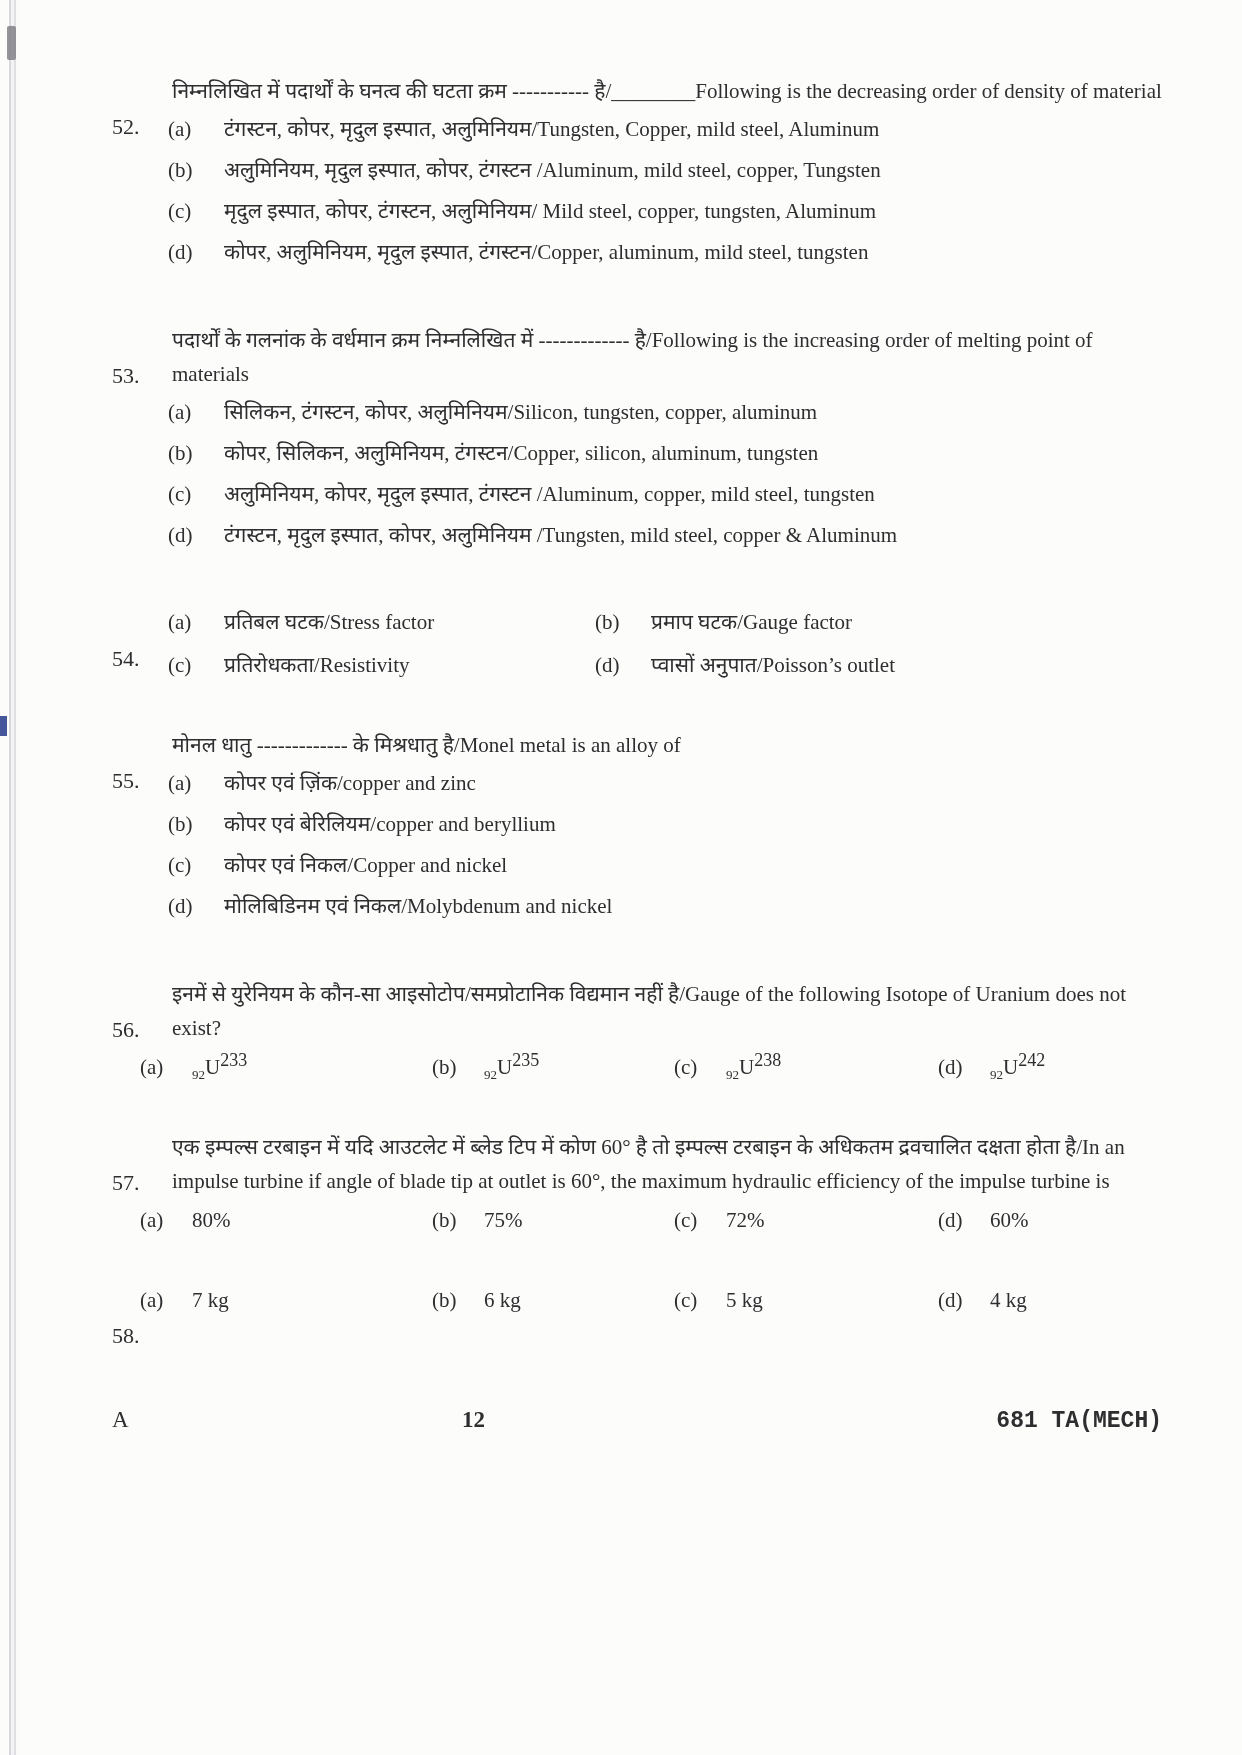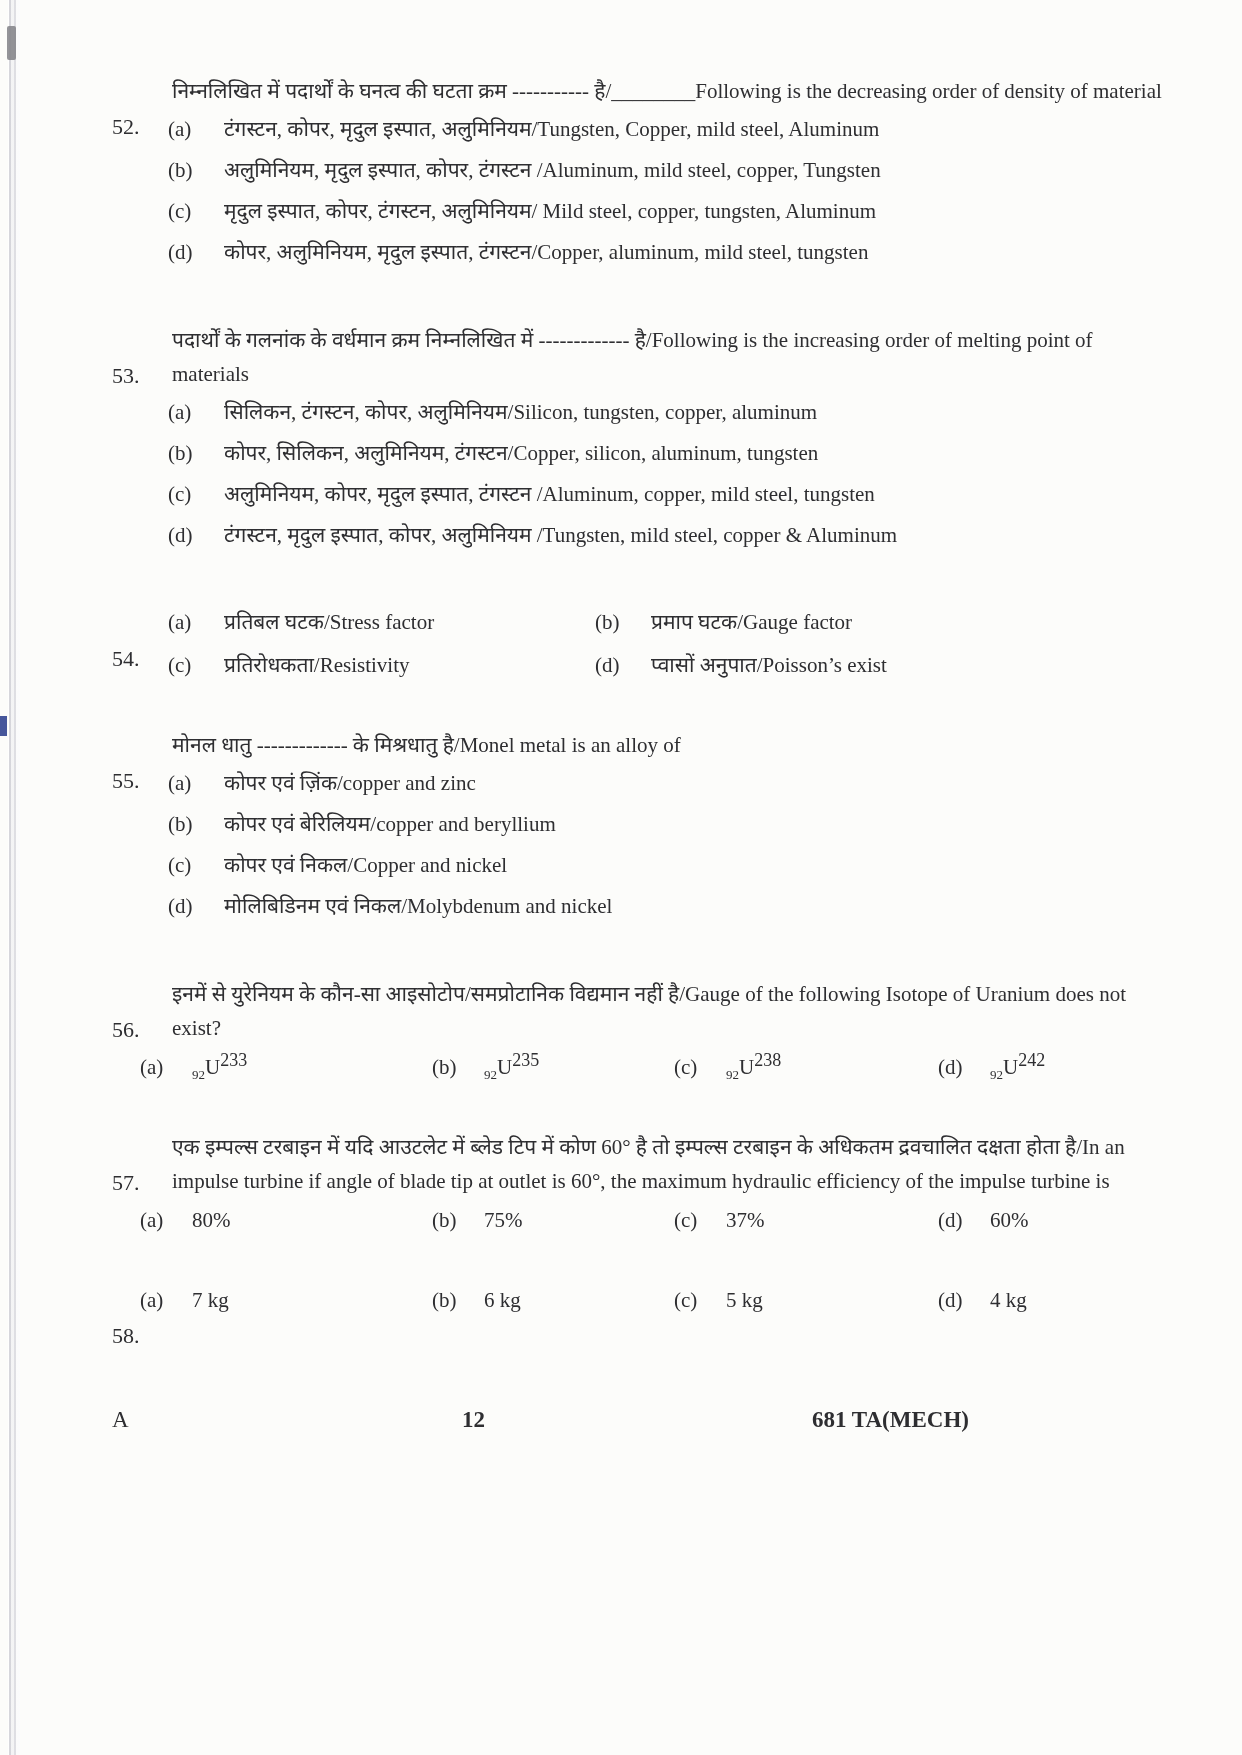--- a/index.html
+++ b/index.html
@@ -63,21 +63,21 @@
   .iso sup{font-size:18px;line-height:0;}
   .footer{
     display:flex;
     align-items:baseline;
     padding:0 80px 0 112px;
     margin-top:54px;
     font-size:23px;
   }
   .footer .f-left{flex:1;text-align:left;}
   .footer .f-center{flex:1;font-weight:bold;}
-  .footer .f-right{flex:1;text-align:left;font-weight:bold;}
+  .footer .f-right{flex:1;text-align:right;font-weight:bold;font-family:Liberation Mono, monospace;}
 </style>
 </head>
 <body>
 
 <div class="scan-edge"></div>
 <div class="scan-edge-top"></div>
 <div class="blue-mark"></div>
 
 <div class="page">
 
@@ -142,21 +142,21 @@
         <div class="option">
           <span class="opt-label">(b)</span>
           <span class="opt-text">प्रमाप घटक/Gauge factor</span>
         </div>
         <div class="option">
           <span class="opt-label">(c)</span>
           <span class="opt-text">प्रतिरोधकता/Resistivity</span>
         </div>
         <div class="option">
           <span class="opt-label">(d)</span>
-          <span class="opt-text">प्वासों अनुपात/Poisson’s exist</span>
+          <span class="opt-text">प्वासों अनुपात/Poisson’s outlet</span>
         </div>
       </div>
     </div>
   </section>
 
   <section class="question">
     <span class="q-num">55.</span>
     <div class="q-body">
       <p class="q-stem">मोनल धातु ------------- के मिश्रधातु है/Monel metal is an alloy of</p>
       <div class="options stacked">
@@ -213,21 +213,21 @@
         <div class="option">
           <span class="opt-label">(a)</span>
           <span class="opt-text">80%</span>
         </div>
         <div class="option">
           <span class="opt-label">(b)</span>
           <span class="opt-text">75%</span>
         </div>
         <div class="option">
           <span class="opt-label">(c)</span>
-          <span class="opt-text">37%</span>
+          <span class="opt-text">72%</span>
         </div>
         <div class="option">
           <span class="opt-label">(d)</span>
           <span class="opt-text">60%</span>
         </div>
       </div>
     </div>
   </section>
 
   <section class="question">

